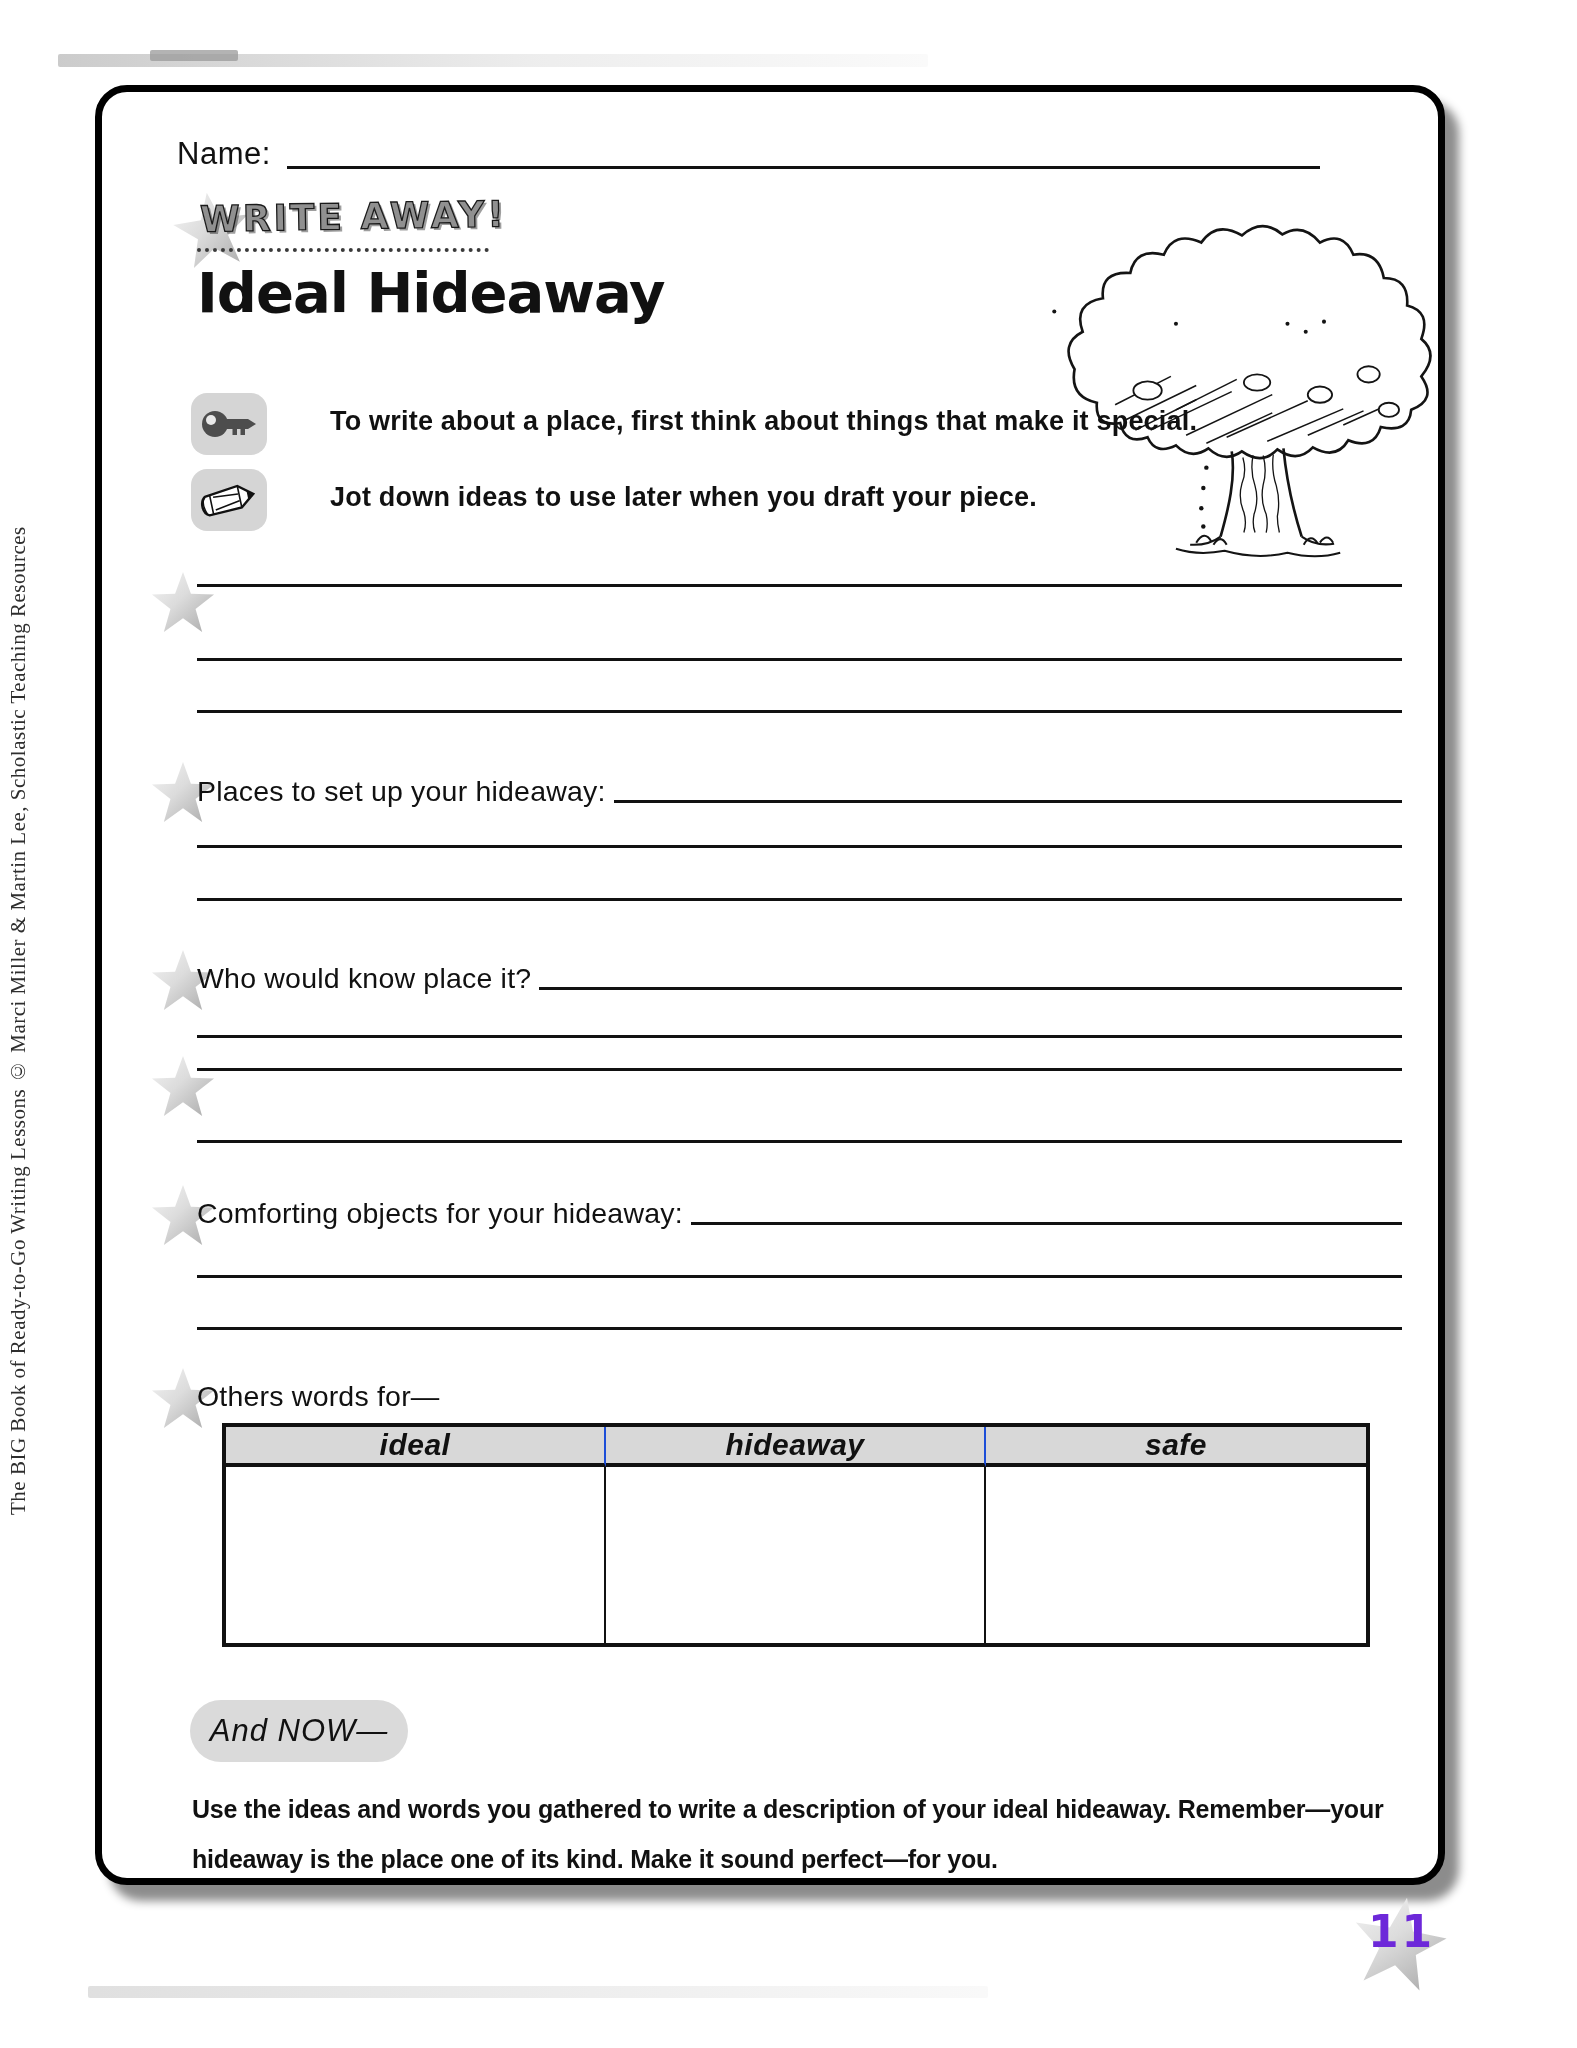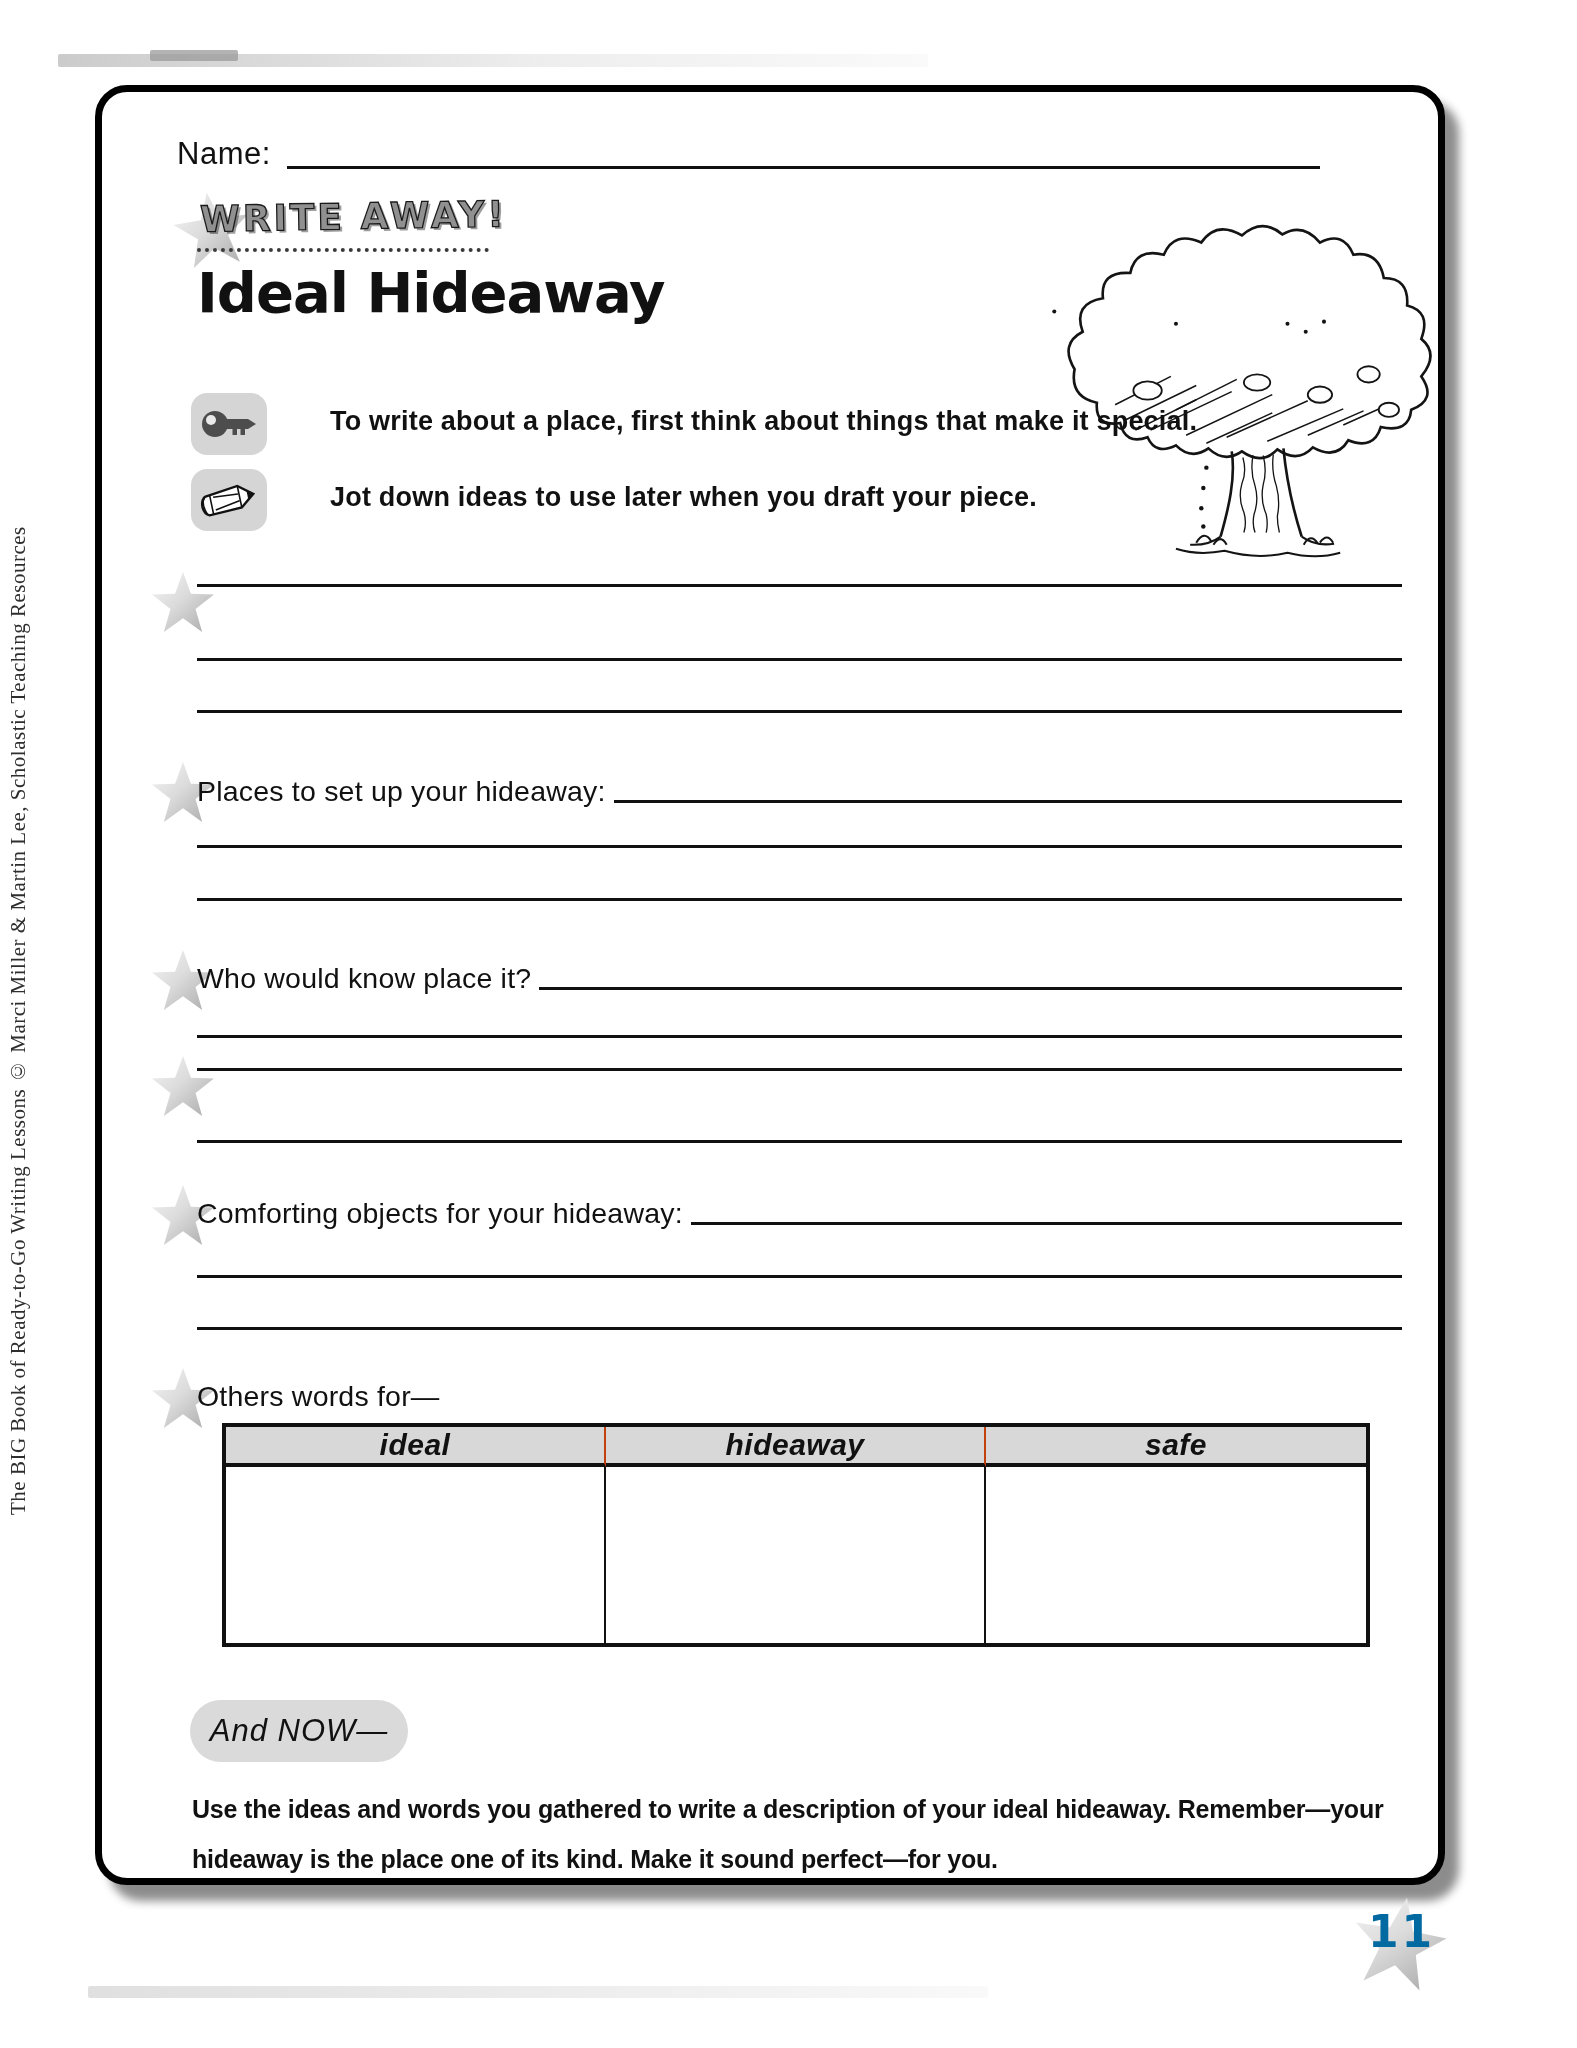--- a/index.html
+++ b/index.html
@@ -42,38 +42,38 @@
   .tree{left:950px;top:110px;width:400px;height:365px;}
 
   .star{width:66px;height:66px;}
   .label-row{display:flex;align-items:flex-end;left:95px;width:1205px;}
   .prompt-label{white-space:nowrap;font-size:28.5px;letter-spacing:.2px;background:transparent;position:relative;z-index:2;padding-right:8px;}
   .label-row .wline{flex:1;border-bottom:3px solid #111;margin-bottom:5px;}
   .xline{left:95px;width:1205px;height:0;border-bottom:3px solid #111;}
 
   .word-table{left:120px;top:1331px;width:1148px;height:224px;border:4px solid #111;
     display:grid;grid-template-columns:1fr 1fr 1fr;grid-template-rows:40px 1fr;}
-  .wt-h{background:#d8d8d8;border-right:2px solid #c2410c;border-bottom:4px solid #111;
+  .wt-h{background:#d8d8d8;border-right:2px solid #1d4ed8;border-bottom:4px solid #111;
     display:flex;align-items:center;justify-content:center;
     font-size:30px;font-weight:700;font-style:italic;letter-spacing:.5px;}
   .wt-h:nth-child(3){border-right:none;}
   .wt-c{border-right:2px solid #111;background:#fff;}
   .wt-c:last-child{border-right:none;}
 
   .and-now{left:88px;top:1608px;width:218px;height:62px;background:#dadada;border-radius:31px;
     display:flex;align-items:center;justify-content:center;font-style:italic;font-size:31px;letter-spacing:1px;}
   .instr{left:90px;top:1692px;width:1250px;font-size:25px;font-weight:700;letter-spacing:-.2px;line-height:50px;white-space:nowrap;}
 
   .side-credit{position:absolute;left:6px;top:425px;height:1090px;
     writing-mode:vertical-rl;transform:rotate(180deg);
     font-family:"Liberation Serif",serif;font-size:21px;color:#2e2e2e;letter-spacing:.5px;white-space:nowrap;}
 
   .pageno-star{position:absolute;left:1350px;top:1894px;width:98px;height:98px;transform:rotate(10deg);}
   .pageno{position:absolute;left:1368px;top:1906px;font-family:"DejaVu Sans",sans-serif;
-    font-weight:700;font-size:44px;letter-spacing:3px;color:#0369a1;}
+    font-weight:700;font-size:44px;letter-spacing:3px;color:#6d28d9;}
 </style>
 </head>
 <body>
 
 <svg width="0" height="0" style="position:absolute" aria-hidden="true">
   <defs>
     <linearGradient id="starGrad" x1="0" y1="0" x2="1" y2="1">
       <stop offset="0" stop-color="#f4f4f4"></stop>
       <stop offset="0.45" stop-color="#dcdcdc"></stop>
       <stop offset="1" stop-color="#a8a8a8"></stop>

